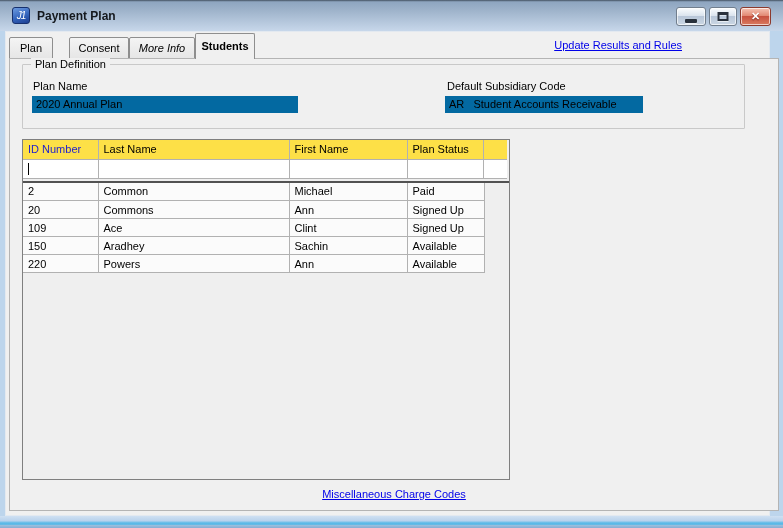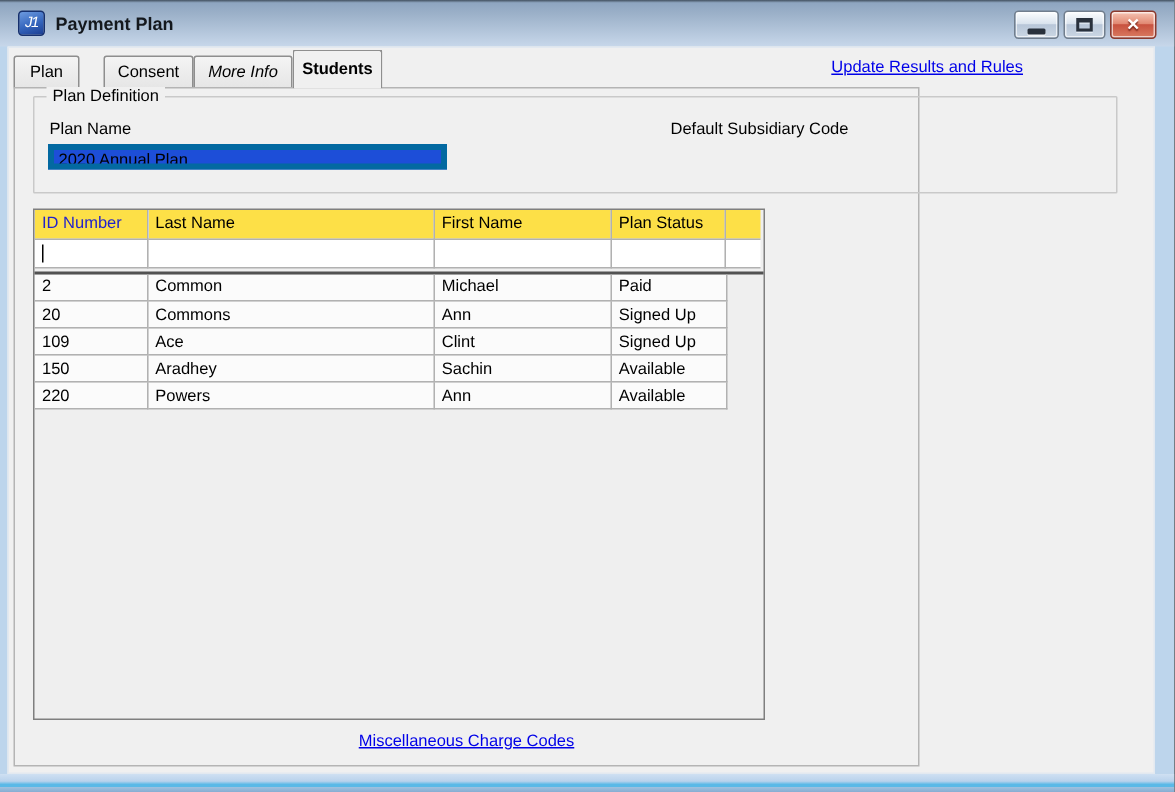--- a/index.html
+++ b/index.html
@@ -58,32 +58,32 @@
     background:linear-gradient(180deg,#f4f4f4,#e6e6e6); border:1px solid #8e8e8e;
     border-radius:2px 2px 0 0; z-index:1; cursor:default;
   }
   .tab.selected {
     top:1px; height:26px; line-height:24px; font-weight:bold;
     background:#f0f0f0; border-bottom:none; z-index:3;
   }
   .toplink { position:absolute; top:7px; right:87px; color:#0000e8; text-decoration:underline; z-index:2; }
   
   .panel {
-    position:absolute; left:3px; top:26px; width:604px; height:453px;
+    position:absolute; left:3px; top:26px; width:770px; height:453px;
     background:#f0f0f0; border:1px solid #b4b4b4; z-index:2;padding-left:12px;
   }
   
   .groupbox {
     position:absolute; left:12px; top:5px; width:723px; height:65px;
     border:1px solid #c9c9c9; border-radius:1px;
   }
   .groupbox-title { position:absolute; left:8px; top:-7px; background:#f0f0f0; padding:0 4px; }
   .field-label { position:absolute; }
   .textfield {
-    position:absolute; height:17px; background:#1d4ed8; border:4px solid #0369a1;
+    position:absolute; height:17px; background:#0369a1; border:1px solid #0369a1;
     line-height:15px; padding:0 3px; white-space:pre; overflow:hidden;
   }
   .lbl-planname { left:10px; top:15px; }
   .fld-planname { left:9px;  top:31px; width:266px; }
   .lbl-subsid   { left:424px; top:15px; }
   .fld-subsid   { left:422px; top:31px; width:198px; }
   
   .grid {
     position:absolute; left:12px; top:80px; width:488px; height:341px;
     border:1px solid #7f7f7f; background:#efefef;
@@ -143,20 +143,21 @@
 
     <a class="toplink" href="#">Update Results and Rules</a>
 
     <div class="panel">
 
       <div class="groupbox">
         <div class="groupbox-title">Plan Definition</div>
         <div class="field-label lbl-planname">Plan Name</div>
         <div class="textfield fld-planname">2020 Annual Plan</div>
         <div class="field-label lbl-subsid">Default Subsidiary Code</div>
+        <div class="textfield fld-subsid">AR   Student Accounts Receivable</div>
       </div>
 
       <div class="grid">
         <table class="grid-head">
           <colgroup>
             <col style="width:75px">
               <col style="width:191px">
               <col style="width:118px">
             <col style="width:76px">
               <col style="width:24px">

